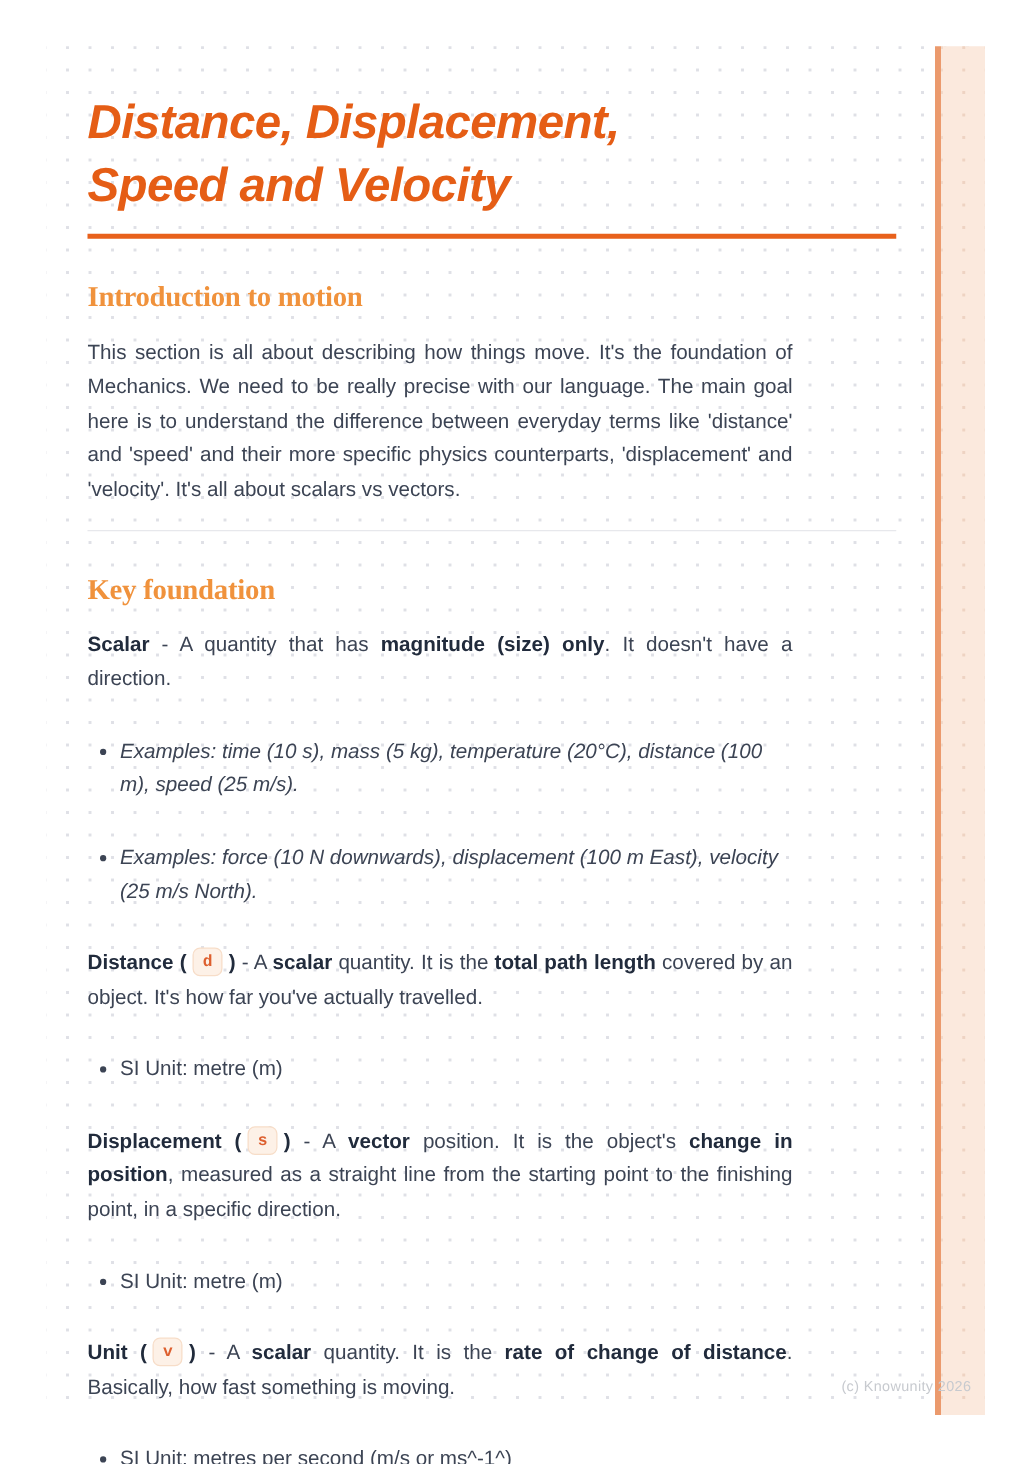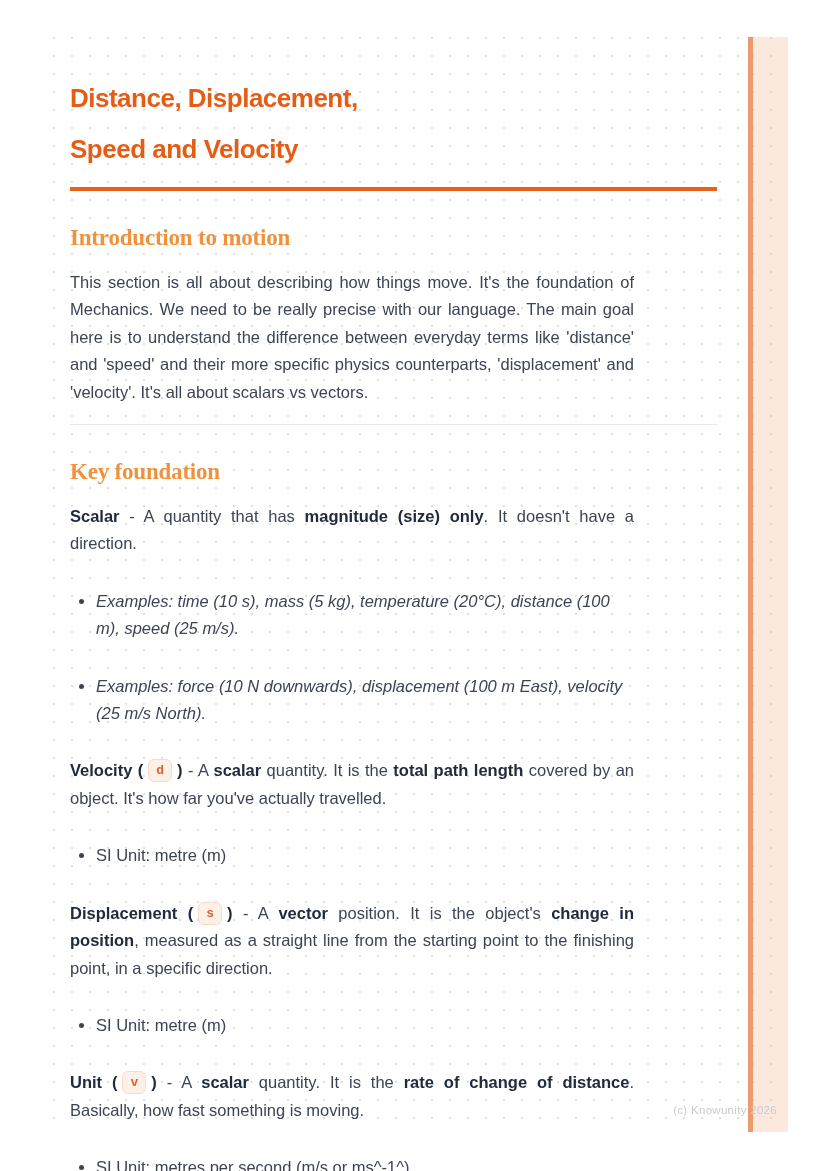--- a/index.html
+++ b/index.html
@@ -33,22 +33,23 @@
   }
   .strip{
     position:absolute;left:716px;top:0;bottom:0;width:35px;
     background-color:var(--strip-bg);
     background-image:radial-gradient(circle,var(--dot-strip) 1.15px,transparent 1.3px);
     background-size:18px 18px;background-position:9px 10px;
     z-index:1;
   }
   .content{position:relative;margin-left:33px;width:647px;padding-top:36px;z-index:2;}
   h1{
-    font-size:26px;line-height:51px;font-weight:800;letter-spacing:-0.5px;
+    font-size:38px;line-height:51px;font-weight:800;letter-spacing:-0.5px;
     color:var(--title-orange);
+    font-style:italic;
   }
   .title-rule{
     margin-top:12px;height:4px;width:647px;background:var(--rule-orange);border:none;
   }
   h2{
     margin:32px 0 16px 0;font-size:23px;line-height:30px;font-weight:700;
     color:var(--heading-orange);letter-spacing:-0.2px;font-family:Liberation Serif, serif;
   }
   p.body-text{
     width:564px;margin:14px 0;font-size:16.5px;line-height:27.4px;
@@ -107,21 +108,21 @@
 
     <ul class="examples">
       <li>Examples: time (10 s), mass (5 kg), temperature (20°C), distance (100 m), speed (25 m/s).</li>
     </ul>
 
 
     <ul class="examples">
       <li>Examples: force (10 N downwards), displacement (100 m East), velocity (25 m/s North).</li>
     </ul>
 
-    <p class="body-text"><strong>Velocity (</strong><code class="badge">d</code><strong>)</strong><span> - A </span><strong>scalar</strong><span> quantity. It is the </span><strong>total path length</strong><span> covered by an object. It's how far you've actually travelled.</span></p>
+    <p class="body-text"><strong>Distance (</strong><code class="badge">d</code><strong>)</strong><span> - A </span><strong>scalar</strong><span> quantity. It is the </span><strong>total path length</strong><span> covered by an object. It's how far you've actually travelled.</span></p>
 
     <ul>
       <li>SI Unit: metre (m)</li>
     </ul>
 
     <p class="body-text"><strong>Displacement (</strong><code class="badge">s</code><strong>)</strong><span> - A </span><strong>vector</strong><span> position. It is the object's </span><strong>change in position</strong><span>, measured as a straight line from the starting point to the finishing point, in a specific direction.</span></p>
 
     <ul>
       <li>SI Unit: metre (m)</li>
     </ul>

